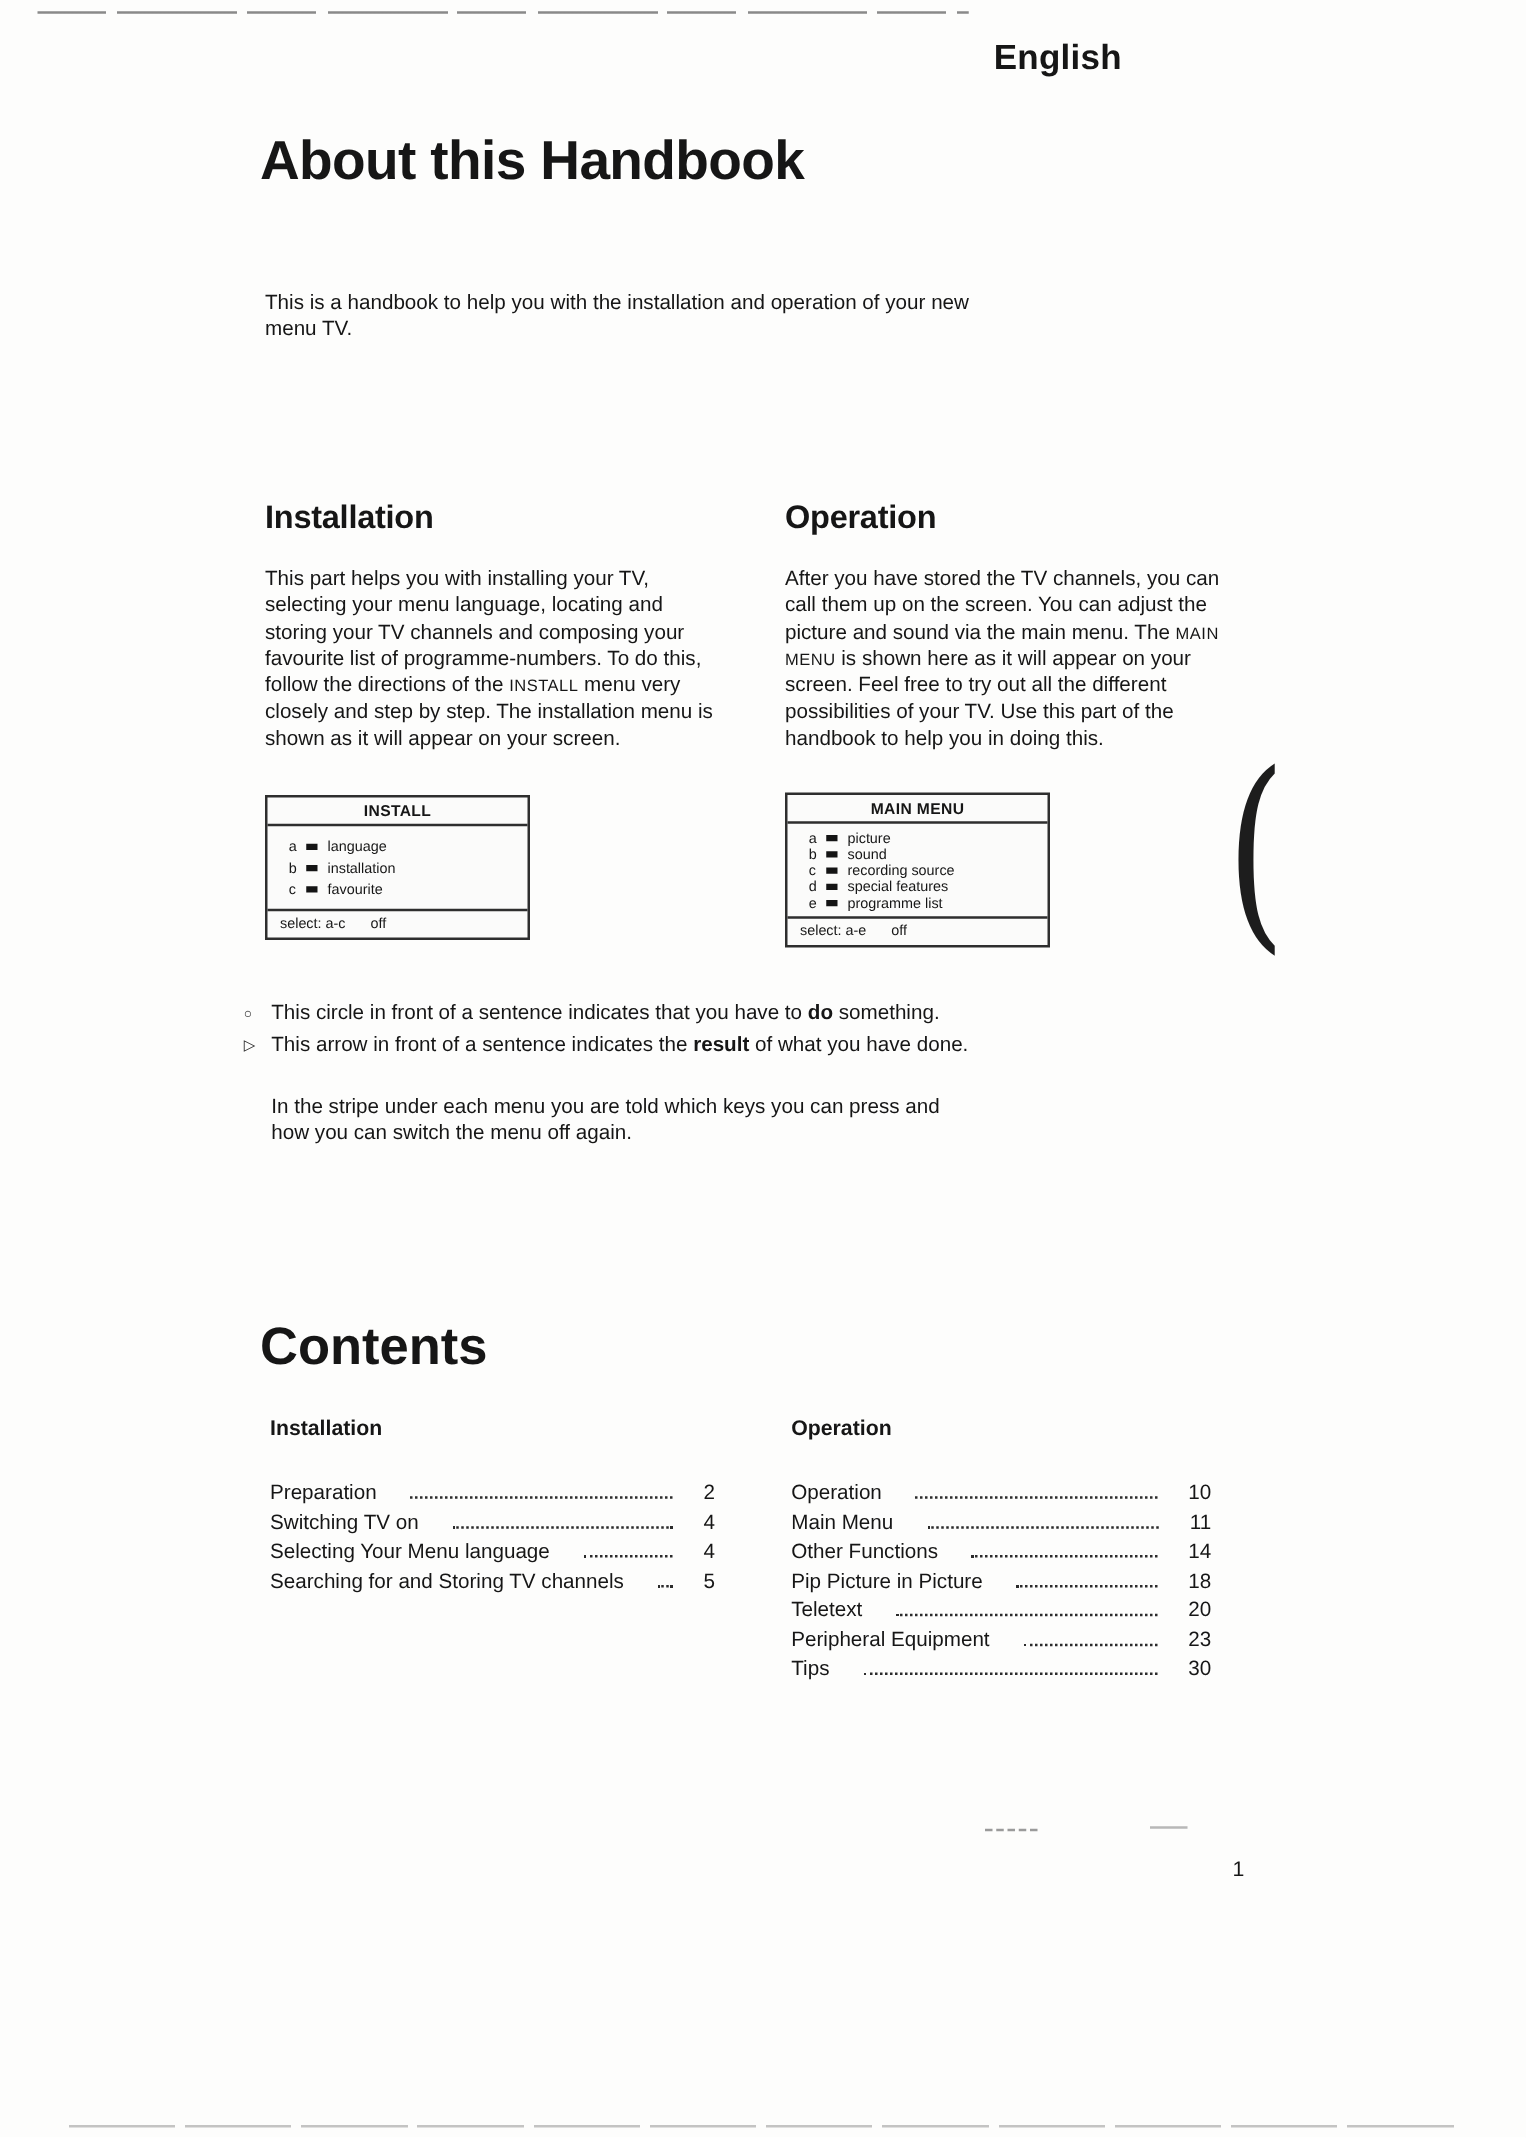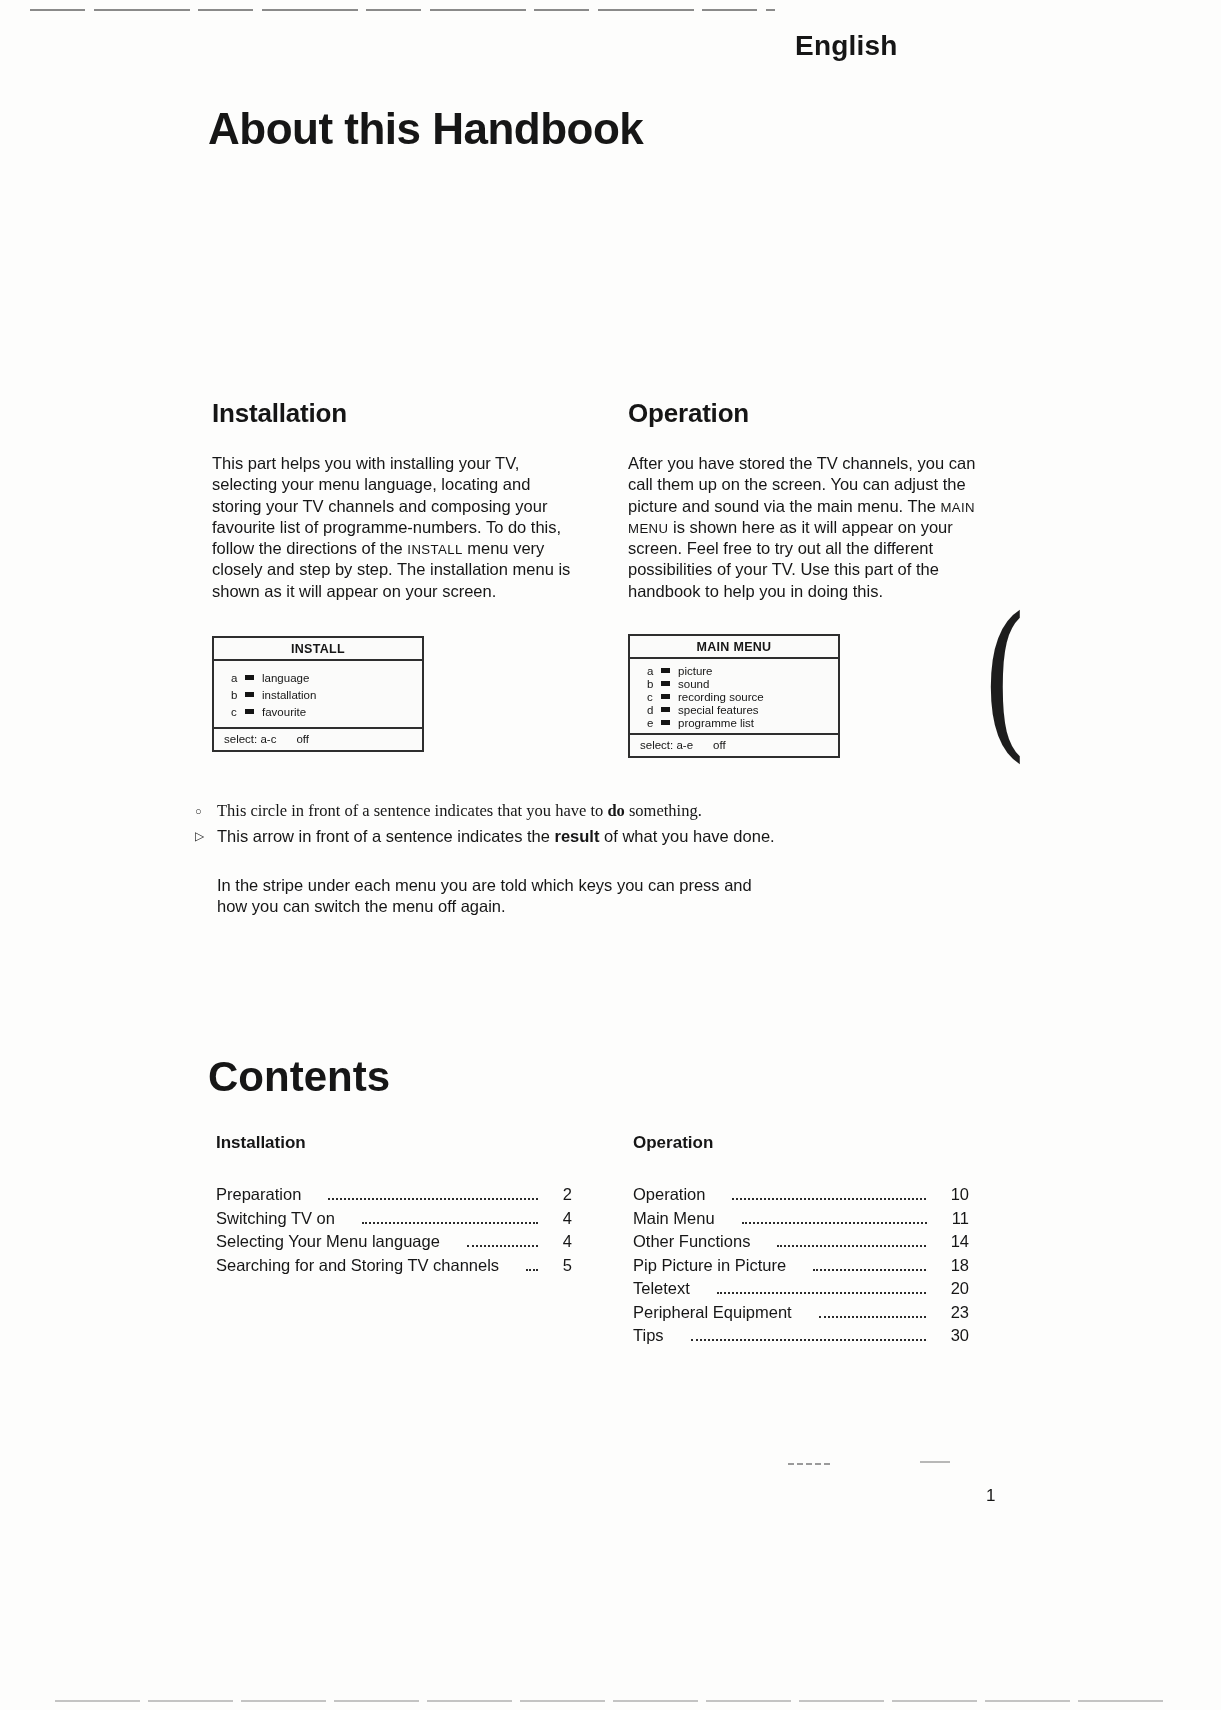--- a/index.html
+++ b/index.html
@@ -80,21 +80,21 @@
   .menu-footer-off { margin-left:20px; }
 
   
   .notes { position:absolute; top:800px; left:195px; width:625px; font-size:16.5px; line-height:1.28; }
   .note { display:flex; }
   .note + .note { margin-top:5px; }
   .note-marker { width:22px; flex:none; color:#1c1c1c; }
   .note-marker.circle { font-size:11px; padding-top:4px; }
   .note-marker.arrow  { font-size:12px; padding-top:3px; }
   .note .note-text { margin:0; }
-  .note-do .note-text { max-width:548px;font-family:Liberation Serif, serif; }
+  .note-do .note-text { max-width:548px; }
   .note-result .note-text { max-width:580px; }
   .note-stripe { margin:28px 0 0 22px; max-width:566px; font-size:16.5px; line-height:1.28; }
 
   
   .contents-title { position:absolute; top:1053px; left:208px; margin:0; font-size:42px; font-weight:bold; }
   .toc {
     position:absolute; top:1133px; left:216px;
     display:grid; grid-template-columns:356px 336px; column-gap:61px;
   }
   .toc h3 { margin:0 0 30px; font-size:17px; }
@@ -110,20 +110,21 @@
 
 <div class="page">
 
   <div class="scan-line-top"></div>
 
   <div class="lang">English</div>
 
   <h1 class="title">About this Handbook</h1>
 
   <div class="intro">
+    <p>This is a handbook to help you with the installation and operation of your new menu TV.</p>
   </div>
 
   <div class="cols">
     <div class="col">
       <h2>Installation</h2>
       <p><span>This part helps you with installing your TV, selecting your menu language, locating and storing your TV channels and composing your favourite list of programme-numbers. To do this, follow the directions of the </span><span class="kw">INSTALL</span><span> menu very closely and step by step. The installation menu is shown as it will appear on your screen.</span></p>
     </div>
     <div class="col">
       <h2>Operation</h2>
       <p><span>After you have stored the TV channels, you can call them up on the screen. You can adjust the picture and sound via the main menu. The </span><span class="kw">MAIN MENU</span><span> is shown here as it will appear on your screen. Feel free to try out all the different possibilities of your TV. Use this part of the handbook to help you in doing this.</span></p>

